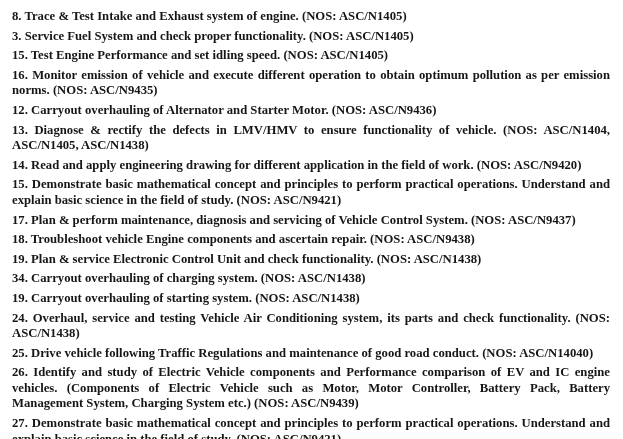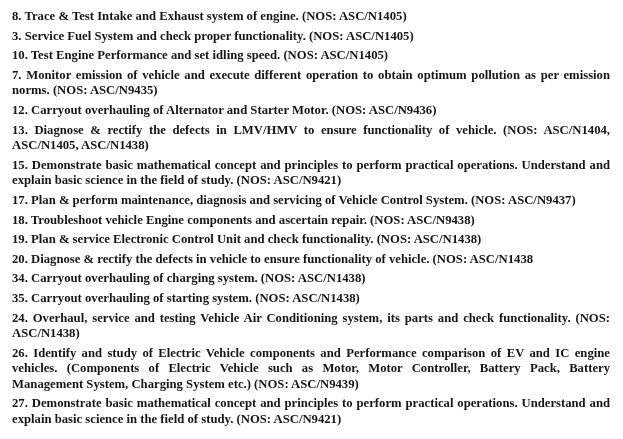--- a/index.html
+++ b/index.html
@@ -26,27 +26,28 @@
     text-align: justify;
     font-weight: bold;
   }
 </style>
 </head>
 <body>
 
 <div class="page">
   <p>8. Trace &amp; Test Intake and Exhaust system of engine. (NOS: ASC/N1405)</p>
   <p>3. Service Fuel System and check proper functionality. (NOS: ASC/N1405)</p>
-  <p>10. Test Engine Performance and set idling speed. (NOS: ASC/N1405)</p>
-  <p>7. Monitor emission of vehicle and execute different operation to obtain optimum pollution as per emission norms. (NOS: ASC/N9435)</p>
+  <p>15. Test Engine Performance and set idling speed. (NOS: ASC/N1405)</p>
+  <p>16. Monitor emission of vehicle and execute different operation to obtain optimum pollution as per emission norms. (NOS: ASC/N9435)</p>
   <p>12. Carryout overhauling of Alternator and Starter Motor. (NOS: ASC/N9436)</p>
   <p>13. Diagnose &amp; rectify the defects in LMV/HMV to ensure functionality of vehicle. (NOS: ASC/N1404, ASC/N1405, ASC/N1438)</p>
+  <p>14. Read and apply engineering drawing for different application in the field of work. (NOS: ASC/N9420)</p>
   <p>15. Demonstrate basic mathematical concept and principles to perform practical operations. Understand and explain basic science in the field of study. (NOS: ASC/N9421)</p>
   <p>17. Plan &amp; perform maintenance, diagnosis and servicing of Vehicle Control System. (NOS: ASC/N9437)</p>
   <p>18. Troubleshoot vehicle Engine components and ascertain repair. (NOS: ASC/N9438)</p>
   <p>19. Plan &amp; service Electronic Control Unit and check functionality. (NOS: ASC/N1438)</p>
-  <p>20. Diagnose &amp; rectify the defects in vehicle to ensure functionality of vehicle. (NOS: ASC/N1438</p>
   <p>34. Carryout overhauling of charging system. (NOS: ASC/N1438)</p>
-  <p>35. Carryout overhauling of starting system. (NOS: ASC/N1438)</p>
+  <p>19. Carryout overhauling of starting system. (NOS: ASC/N1438)</p>
   <p>24. Overhaul, service and testing Vehicle Air Conditioning system, its parts and check functionality. (NOS: ASC/N1438)</p>
+  <p>25. Drive vehicle following Traffic Regulations and maintenance of good road conduct. (NOS: ASC/N14040)</p>
   <p>26. Identify and study of Electric Vehicle components and Performance comparison of EV and IC engine vehicles. (Components of Electric Vehicle such as Motor, Motor Controller, Battery Pack, Battery Management System, Charging System etc.) (NOS: ASC/N9439)</p>
   <p>27. Demonstrate basic mathematical concept and principles to perform practical operations. Understand and explain basic science in the field of study. (NOS: ASC/N9421)</p>
 </div>
 
 </body></html>

